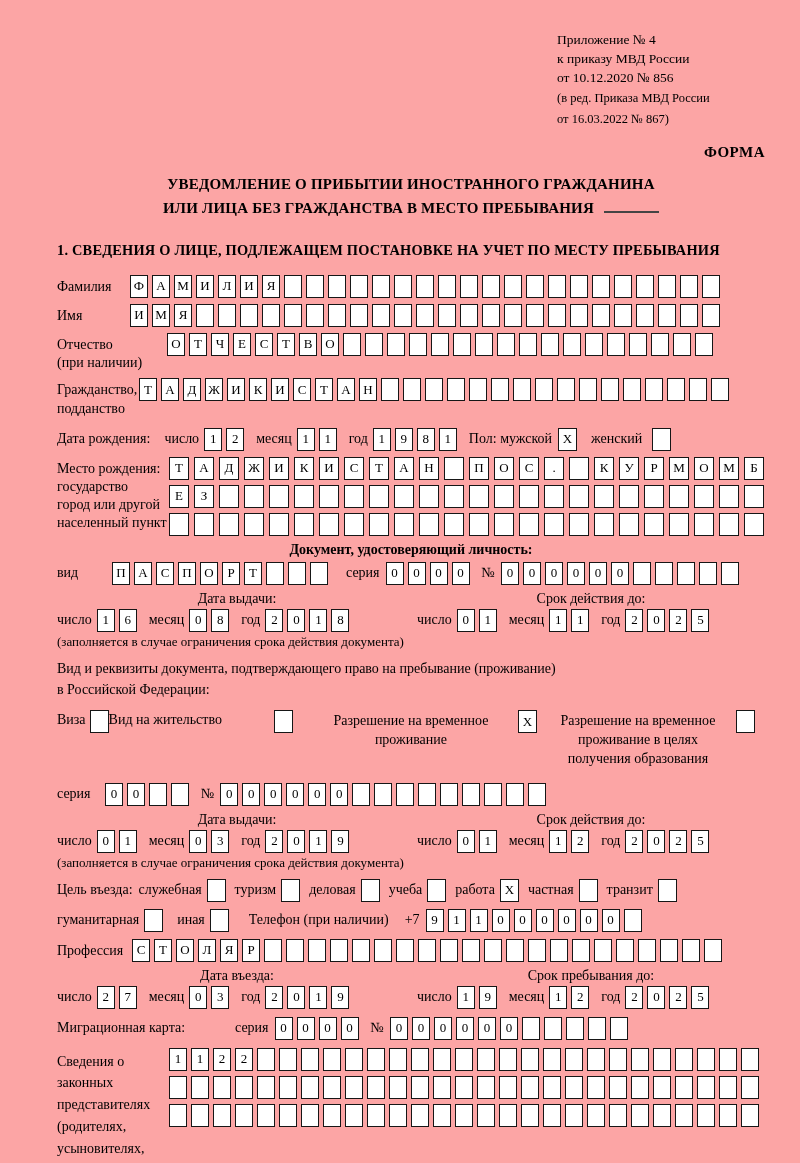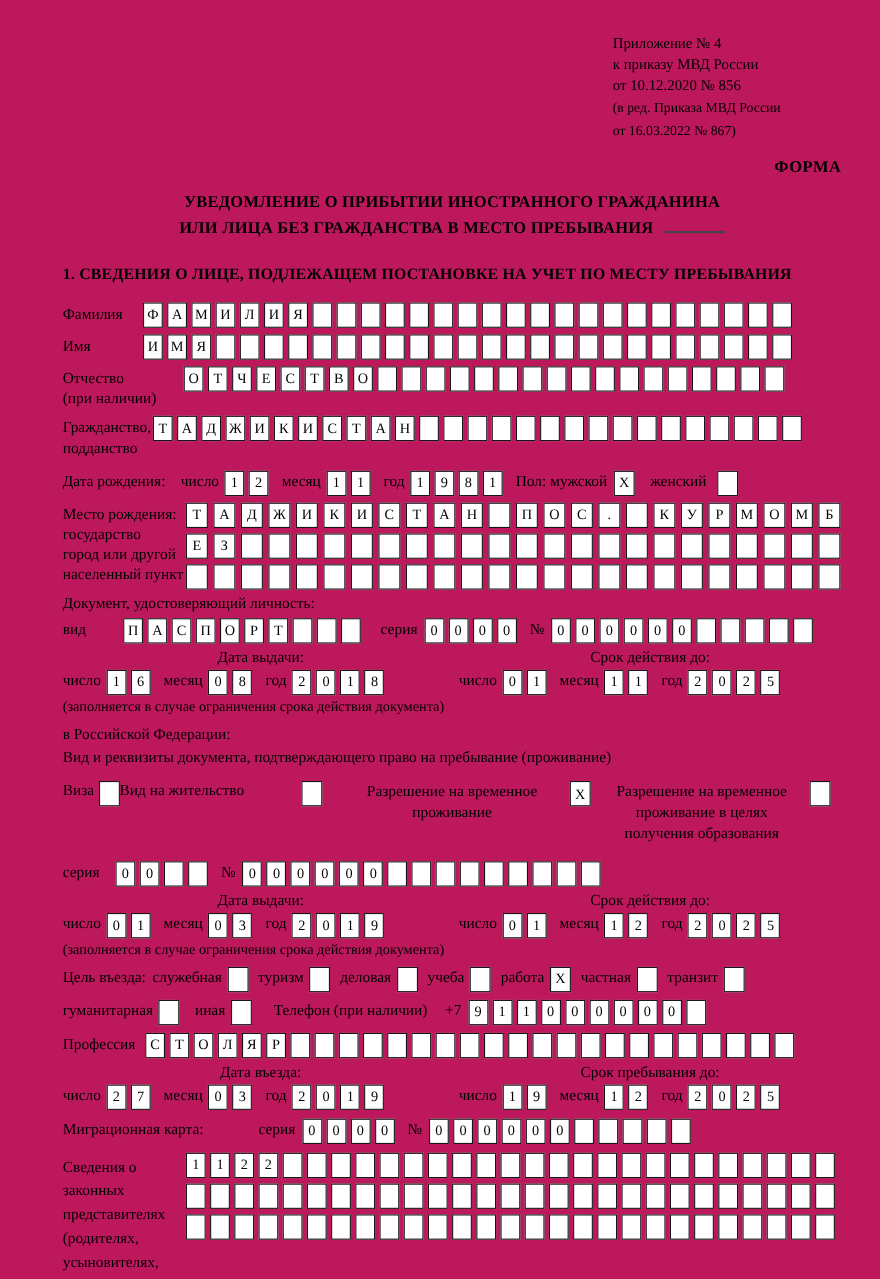--- a/index.html
+++ b/index.html
@@ -1,17 +1,17 @@
 <!DOCTYPE html>
 <html><head>
 <meta charset="utf-8">
 <style>
   * { margin:0; padding:0; box-sizing:border-box; }
   body { background:#fff; color:#000; font-family:"Liberation Serif", serif; }
-  .page { width:800px; height:1163px; padding:30px 35px 20px 57px; overflow:hidden; background:#be185d; }
+  .page { width:800px; height:1163px; padding:30px 35px 20px 57px; overflow:hidden; background:#fca5a5; }
 
   
   .hdr { margin-left:auto; width:208px; font-size:13.5px; line-height:1.42; }
   .hdr .small { font-size:12.5px; margin-top:3px; line-height:1.4; }
   .form-label { text-align:right; font-weight:bold; font-size:15px; margin:16px 0 12px; letter-spacing:.5px; }
 
   
   .title { text-align:center; font-weight:bold; font-size:15px; line-height:1.55; letter-spacing:.2px; }
   .blank-line { display:inline-block; width:55px; border-bottom:2px solid #444; margin-left:10px; }
   .sec-head { font-weight:bold; font-size:14.4px; margin:22px 0 16px; letter-spacing:.2px; }
@@ -329,21 +329,21 @@
           <span class="cell">&nbsp;</span>
           <span class="cell">&nbsp;</span>
           <span class="cell">&nbsp;</span>
           <span class="cell">&nbsp;</span>
           <span class="cell">&nbsp;</span>
           <span class="cell">&nbsp;</span>
         </div>
     </div>
   </div>
 
-  <div style="text-align:left; font-weight:normal; font-size:14px; margin:2px 0 4px;">Документ, удостоверяющий личность:</div>
+  <div style="text-align:center; font-weight:bold; font-size:14px; margin:2px 0 4px;">Документ, удостоверяющий личность:</div>
 
   <div class="inline-row">
     <span class="dlab" style="width:55px; font-size:14px;">вид</span>
     <span class="cells">
         <span class="cell">П</span>
         <span class="cell">А</span>
         <span class="cell">С</span>
         <span class="cell">П</span>
         <span class="cell">О</span>
         <span class="cell">Р</span>
@@ -414,22 +414,22 @@
       <span class="cells">
           <span class="cell">2</span>
           <span class="cell">0</span>
           <span class="cell">2</span>
           <span class="cell">5</span>
         </span>
     </div>
   </div>
   <div class="note-r">(заполняется в случае ограничения срока действия документа)</div>
 
+  <div class="intro">Вид и реквизиты документа, подтверждающего право на пребывание (проживание)</div>
   <div class="intro">в Российской Федерации:</div>
-  <div class="intro">Вид и реквизиты документа, подтверждающего право на пребывание (проживание)</div>
 
   <div class="permits">
     <div class="permit">
       <span class="permit-label">Виза</span>
       <span class="cells single" style="margin-left:4px;">
           <span class="cell">&nbsp;</span>
         </span>
     </div>
     <div class="permit" style="gap:30px;">
       <span class="permit-label">Вид на жительство</span>

